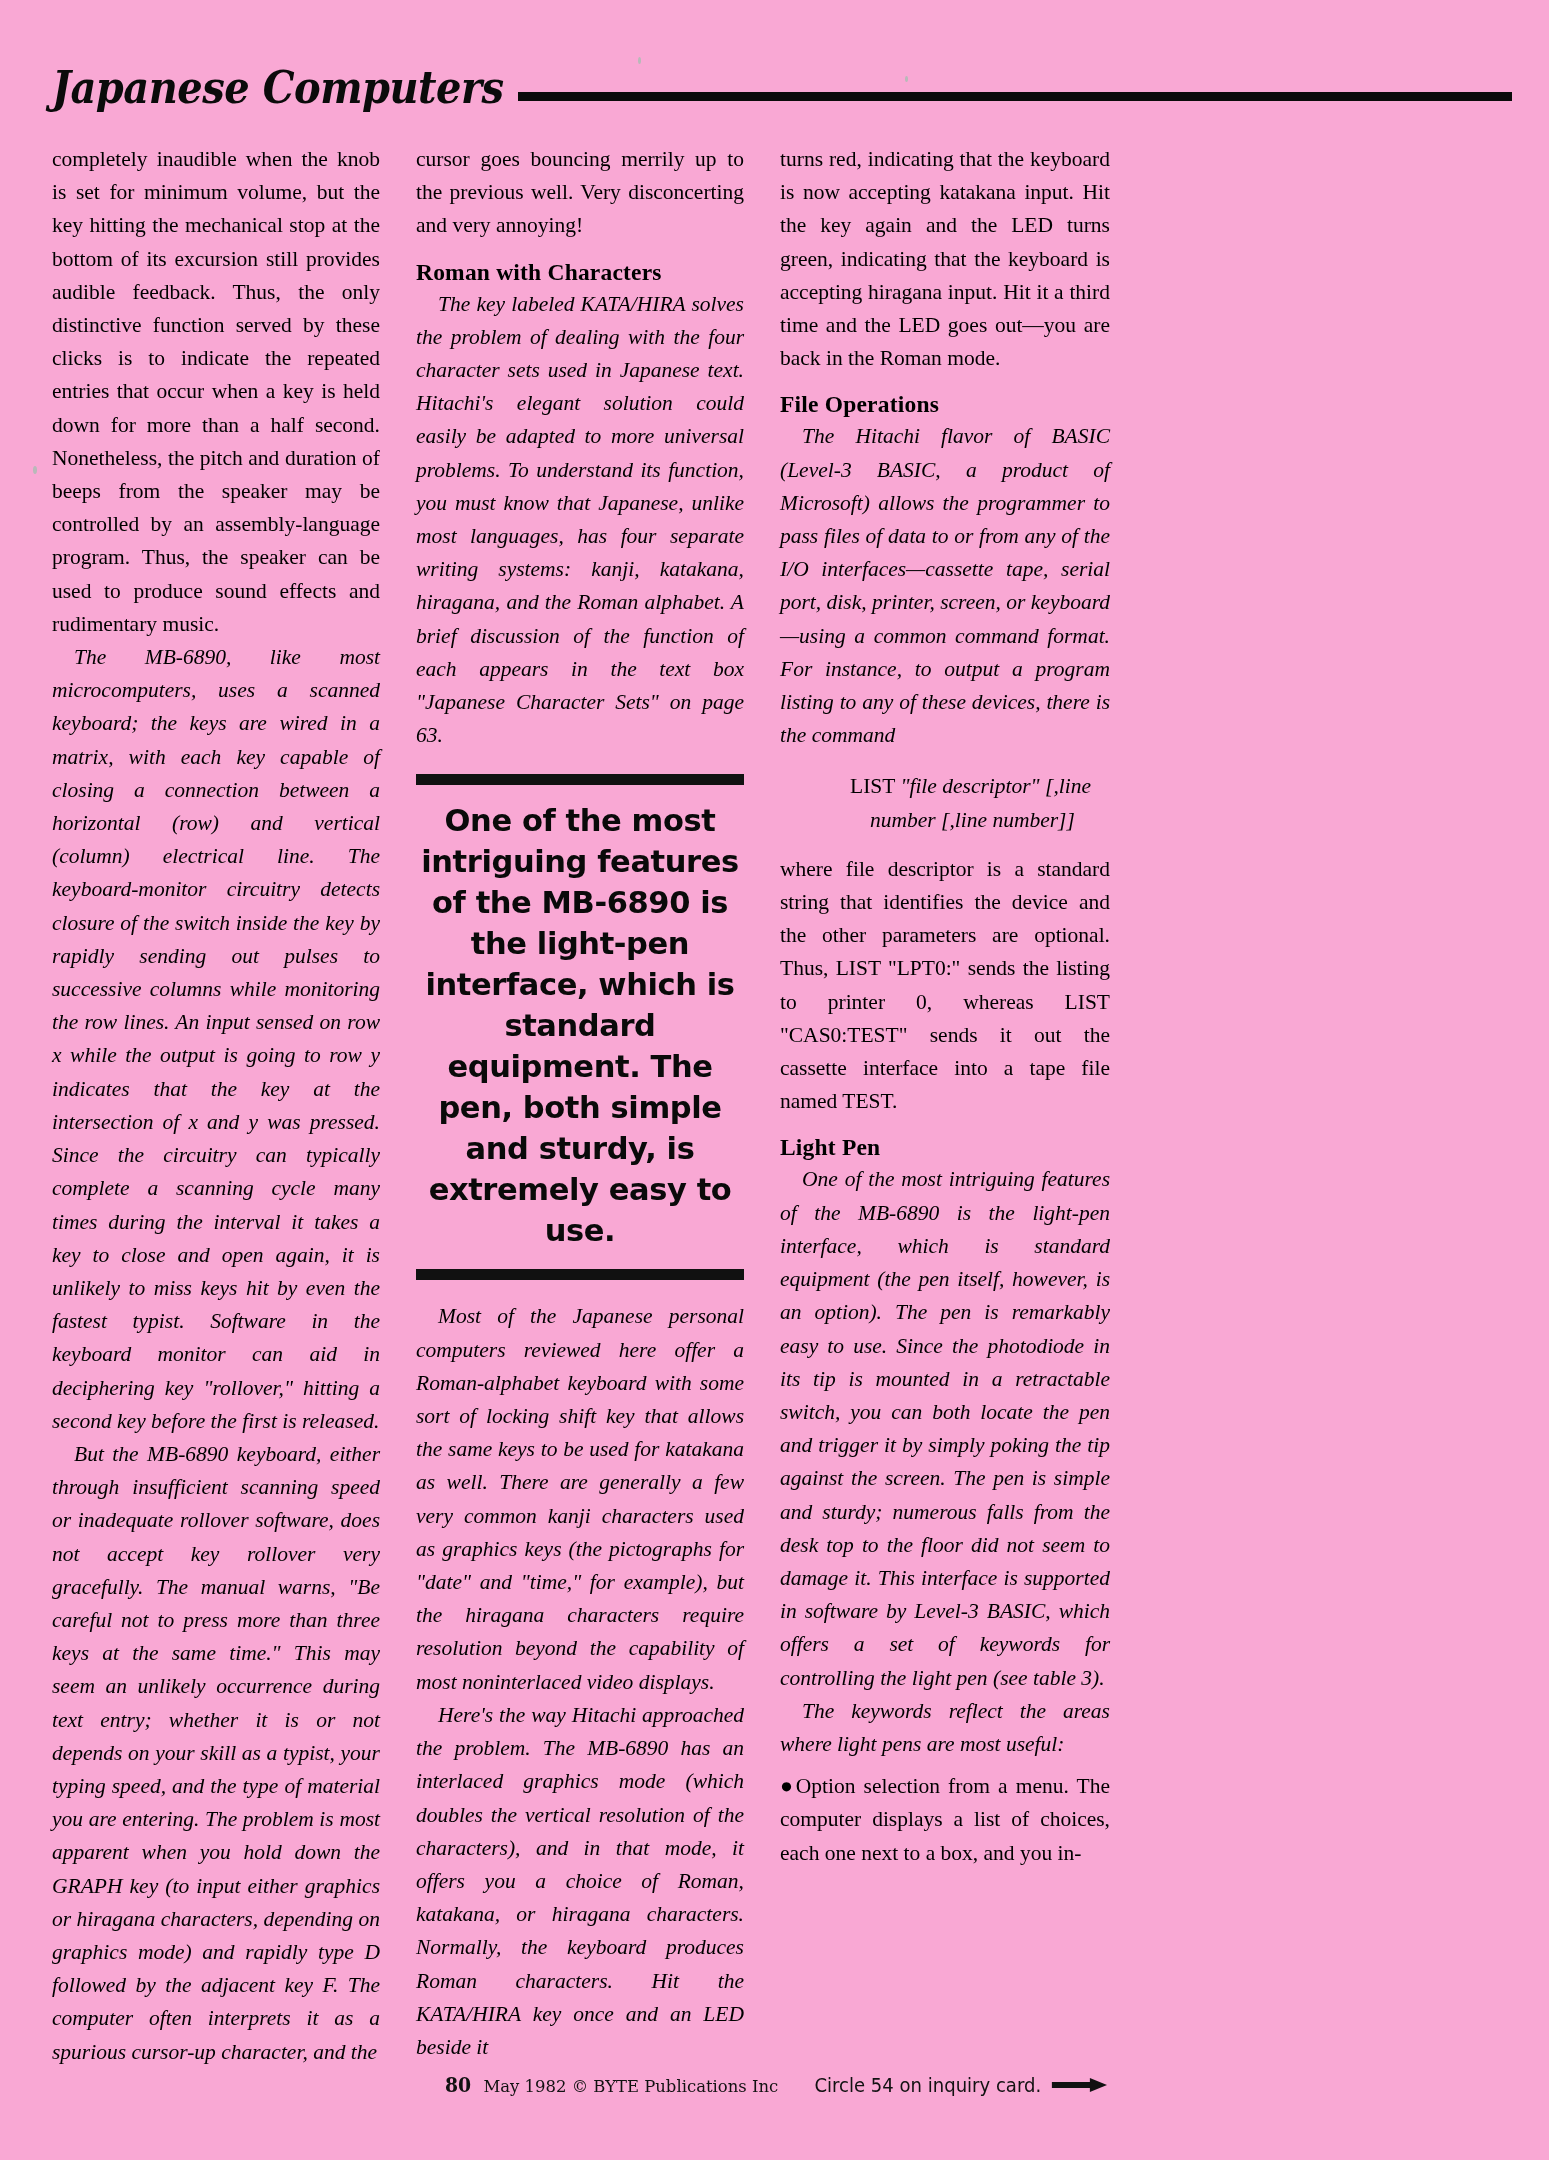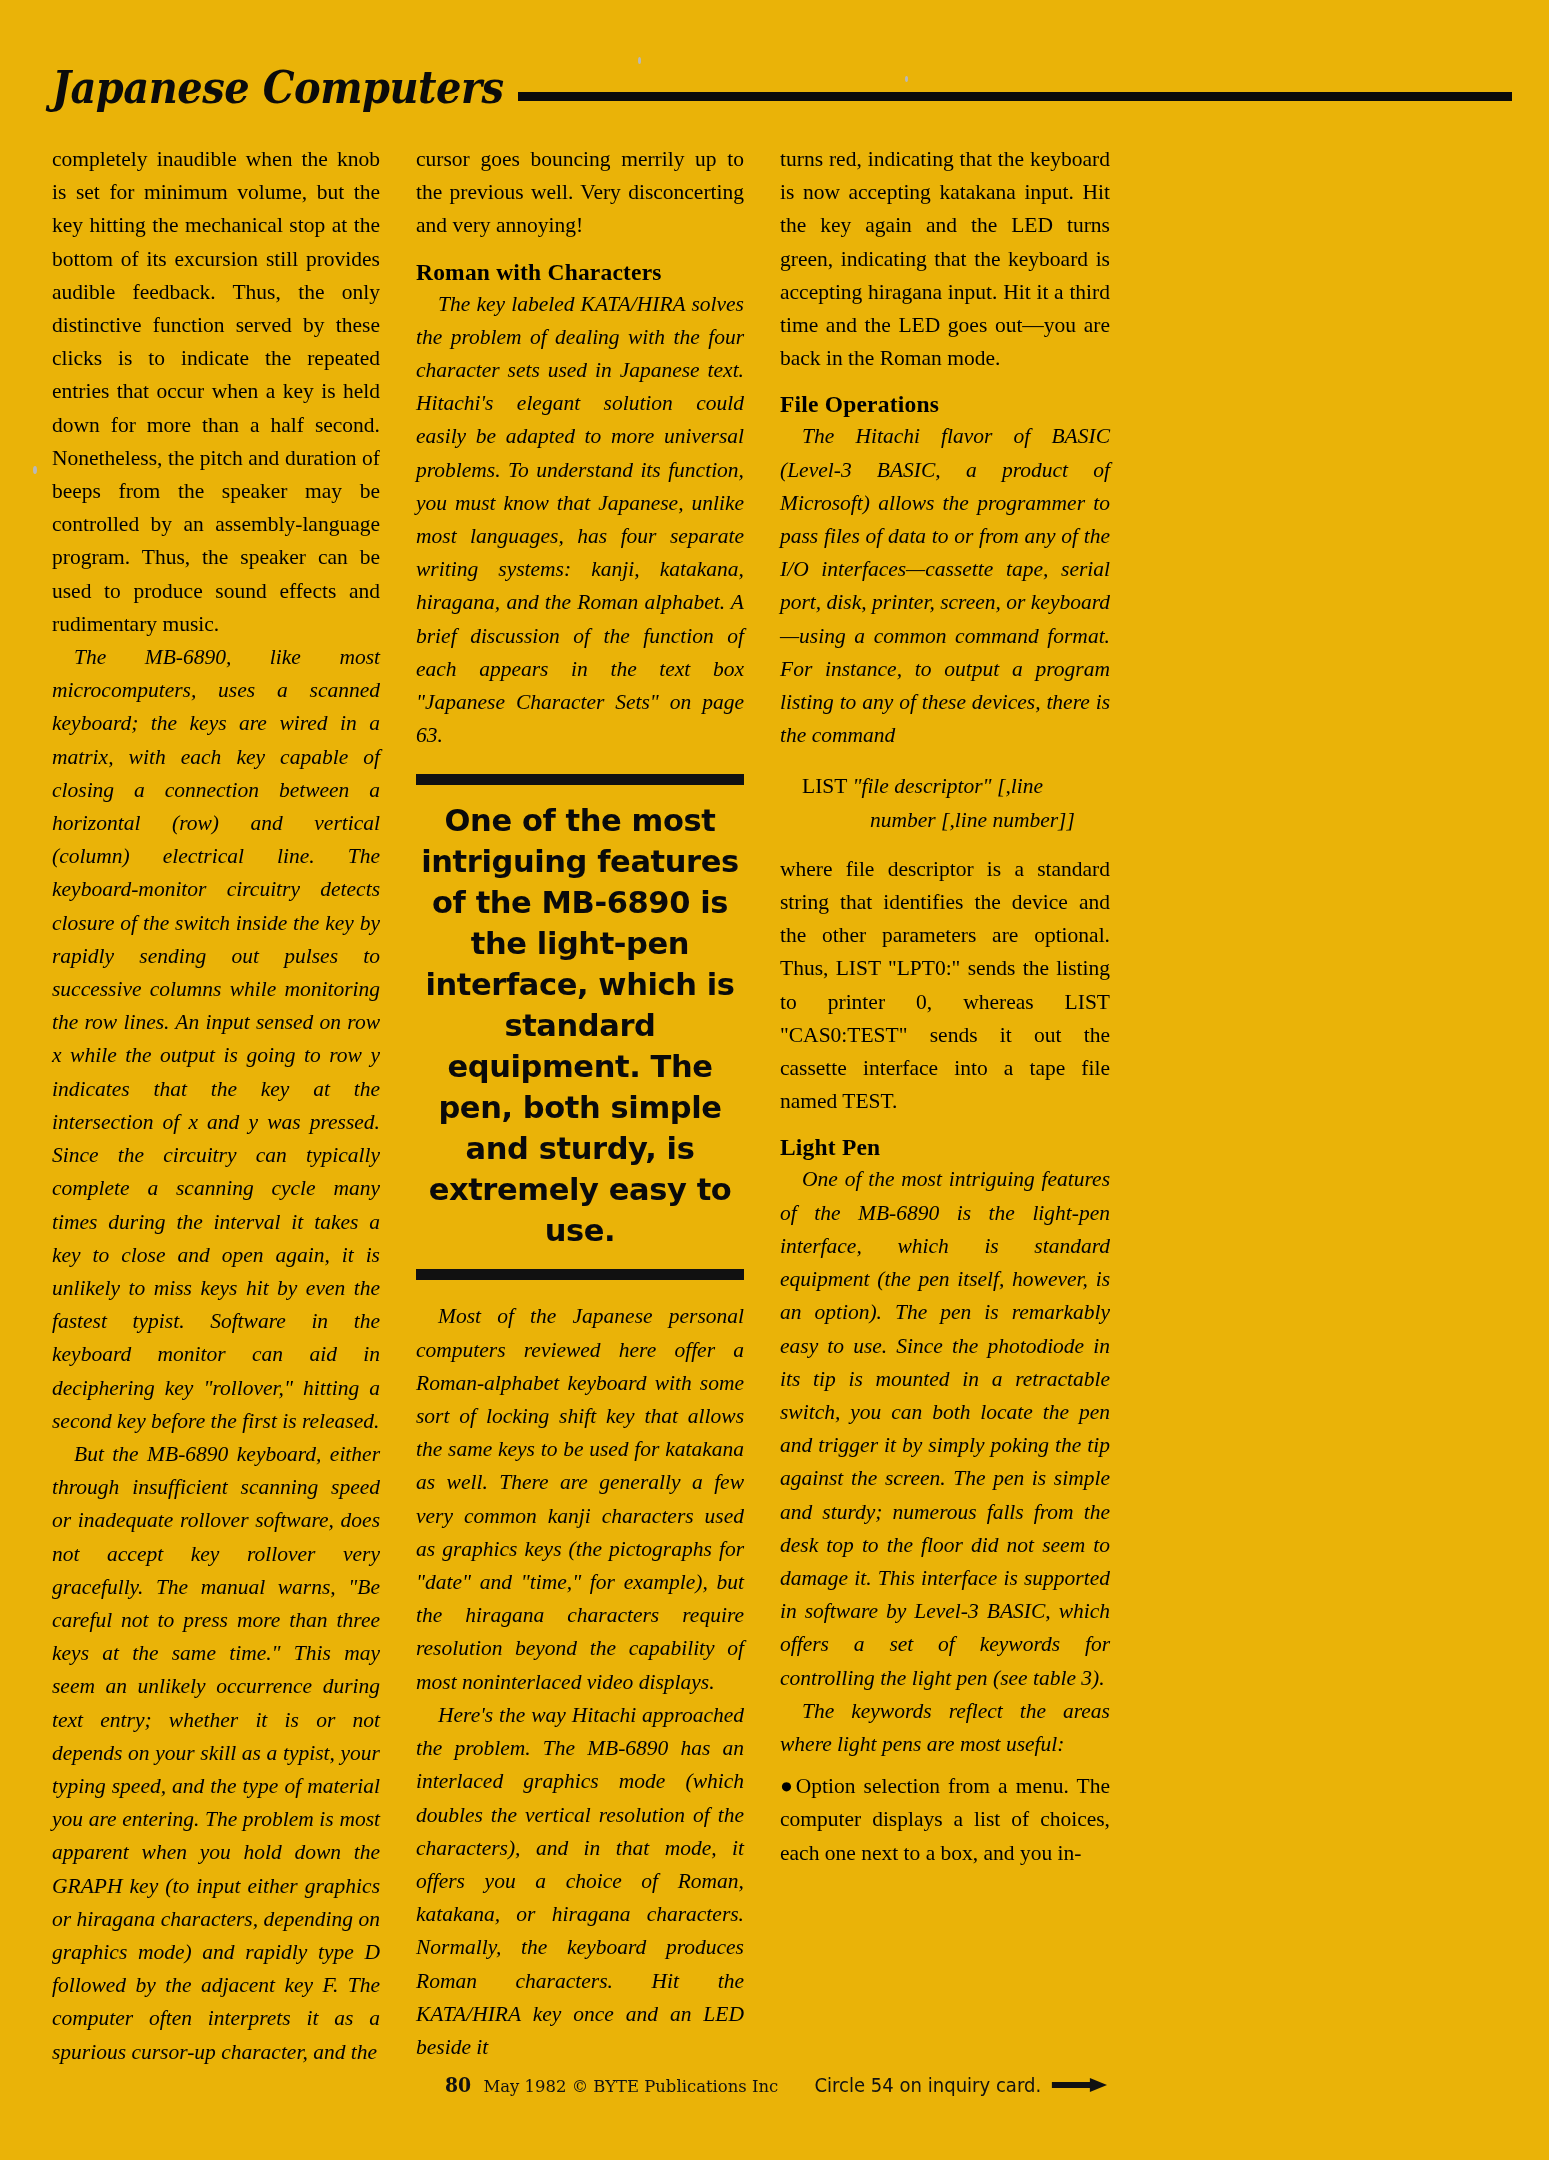--- a/index.html
+++ b/index.html
@@ -14,21 +14,21 @@
     font-family: "Liberation Serif", serif;
     color: #000000;
     overflow: hidden;
   }
 
   .page {
     position: absolute;
     left: 0; top: 0;
     width: 1549px;
     height: 2160px;
-    background: #eab308;
+    background: #f9a8d4;
   }
 
   
   .runhead {
     position: absolute;
     left: 52px;
     top: 52px;
     width: 1460px;
     height: 58px;
     display: flex;
@@ -119,21 +119,21 @@
 
   
   .cmdblock {
     margin: 18px 0 16px 0;
     font-size: 21.5px;
     line-height: 33.2px;
     padding-left: 22px;
   }
   .cmdline { white-space: nowrap; }
   .cmdline.l2 { padding-left: 68px; }
-  .cmd-kw { font-style: normal; }
+  .cmd-kw { font-style: normal; margin-left: 48px; }
   .cmd-it { font-style: italic; }
 
   .bullet-line { }
 
   
   .footer {
     position: absolute;
     left: 52px;
     top: 2065px;
     width: 1448px;

